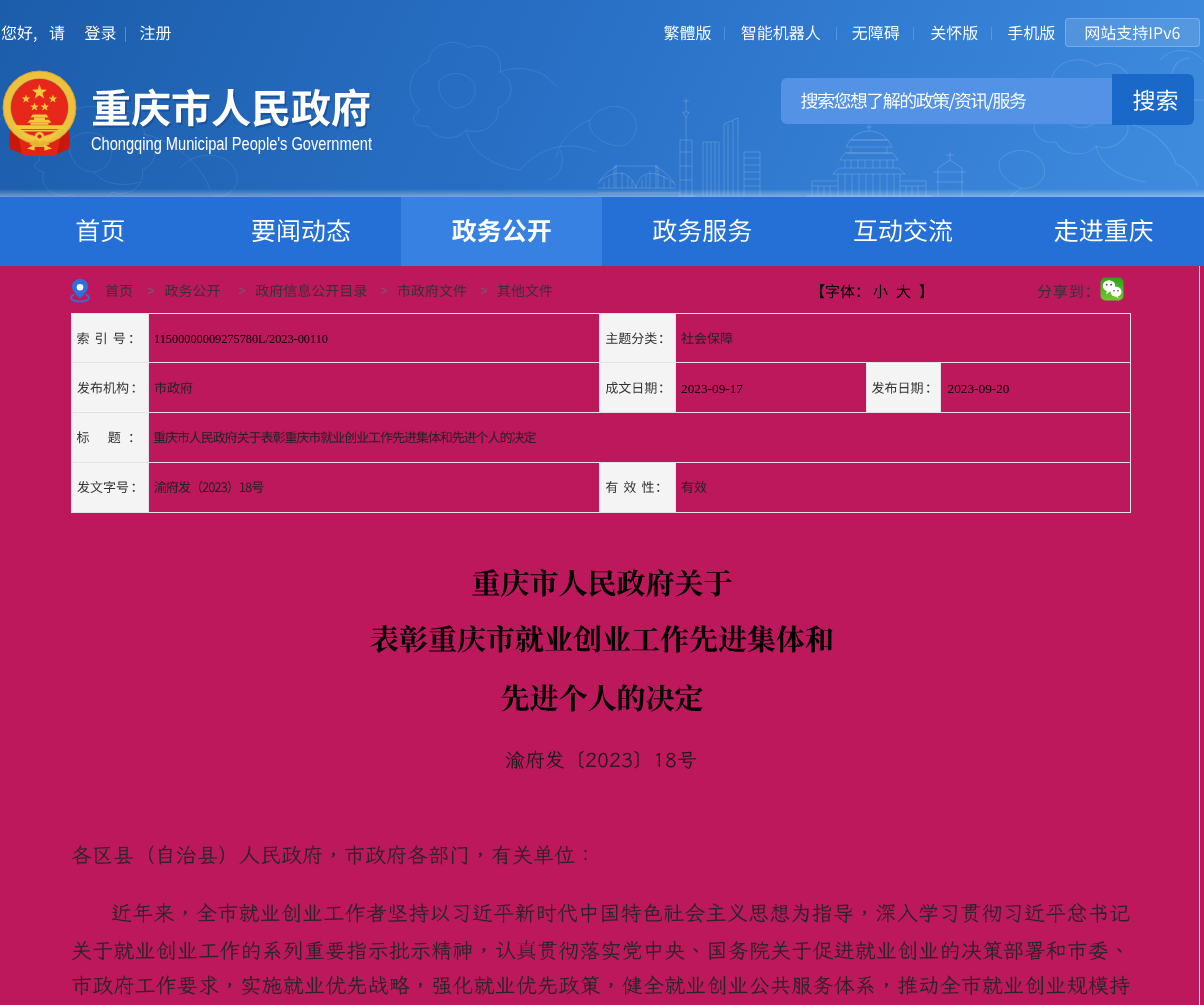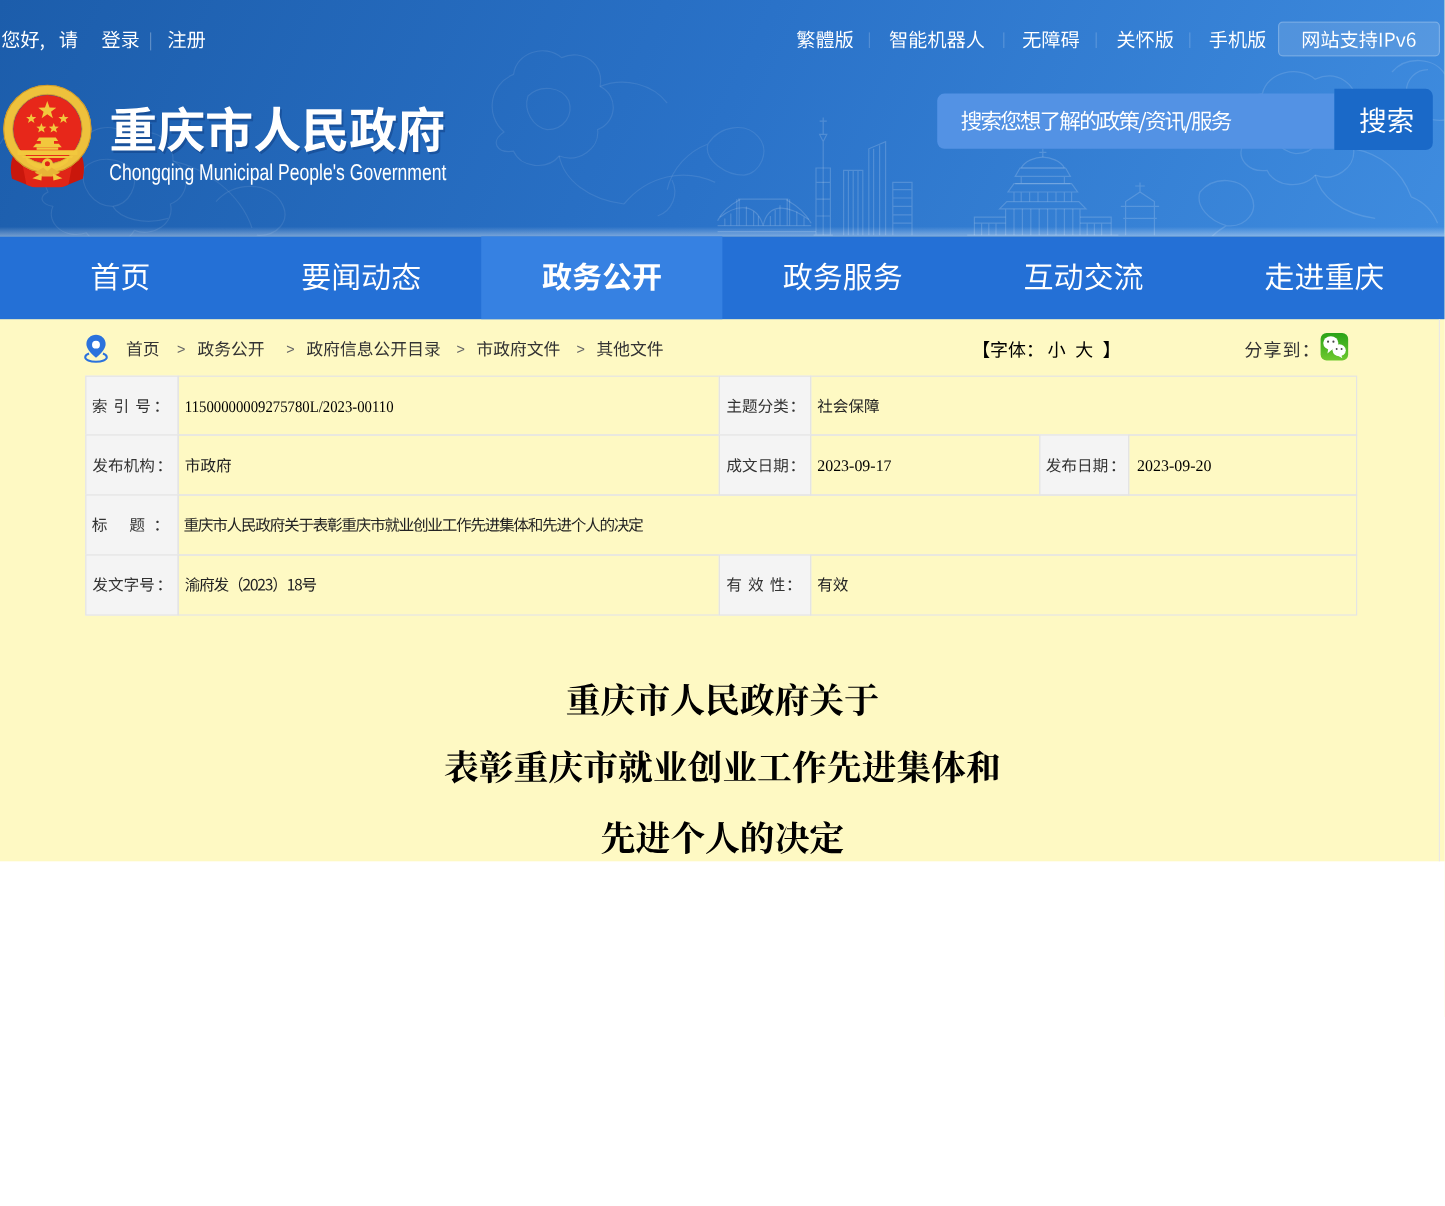--- a/index.html
+++ b/index.html
@@ -1,15 +1,15 @@
 <!DOCTYPE html>
 <html><head><meta charset="utf-8"><title>重庆市人民政府</title>
 <style>
 html,body{margin:0;padding:0;overflow:hidden}
-.page{position:relative;width:1204px;height:718px;overflow:hidden;background:#fef9c3;font-family:"Liberation Sans",sans-serif}
+.page{position:relative;width:1204px;height:1005px;overflow:hidden;background:#be185d;font-family:"Liberation Sans",sans-serif}
 .abs{position:absolute}
 .hdr{left:0;top:0;width:1204px;height:197px;background:linear-gradient(115deg,#1c5dab 0%,#2a72c8 50%,#3f8cdf 100%)}
 .nav{left:0;top:197px;width:1204px;height:69px;background:#2470d6}
 .hdrband{left:0;top:189px;width:1204px;height:8px;background:linear-gradient(180deg,rgba(255,255,255,0),rgba(255,255,255,.38))}
 .navtab{left:401px;top:197px;width:200.7px;height:69px;background:#3681e2}
 .ipv6{left:1065.4px;top:17.8px;width:135px;height:29.5px;background:rgba(255,255,255,.13);border:1px solid rgba(255,255,255,.22);border-radius:4px;box-sizing:border-box}
 .sin{left:781px;top:78px;width:331px;height:46px;background:#5392e4;border-radius:6px 0 0 6px}
 .sbtn{left:1112px;top:74px;width:82px;height:50.5px;background:#1a69c8;border-radius:0 6px 6px 0}
 .sep{background:rgba(255,255,255,.28);width:1px}
 .scroll{left:1199px;top:266px;width:1px;height:739px;background:#e8e8e8}

